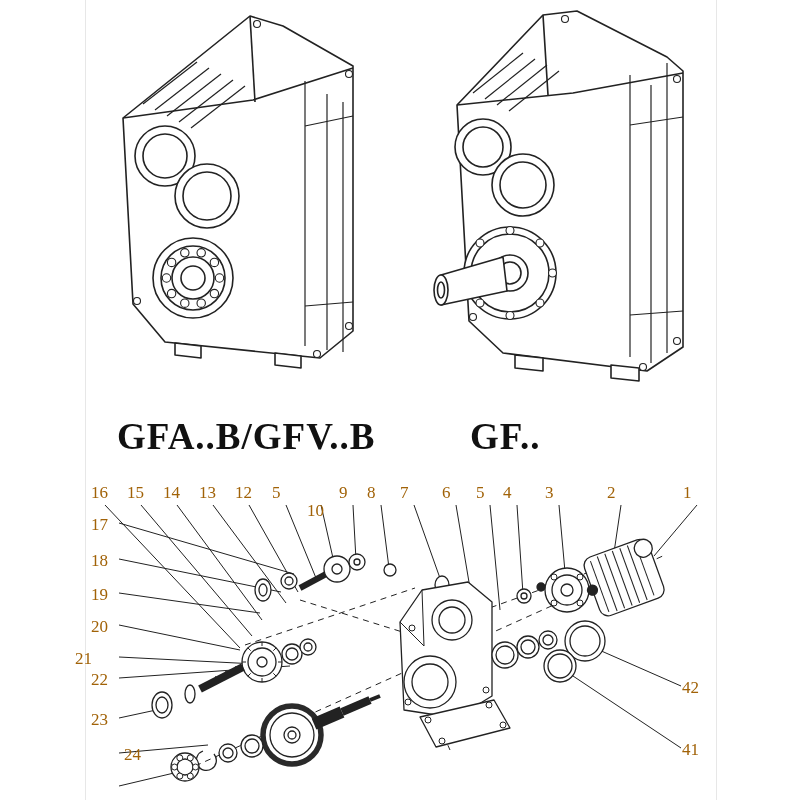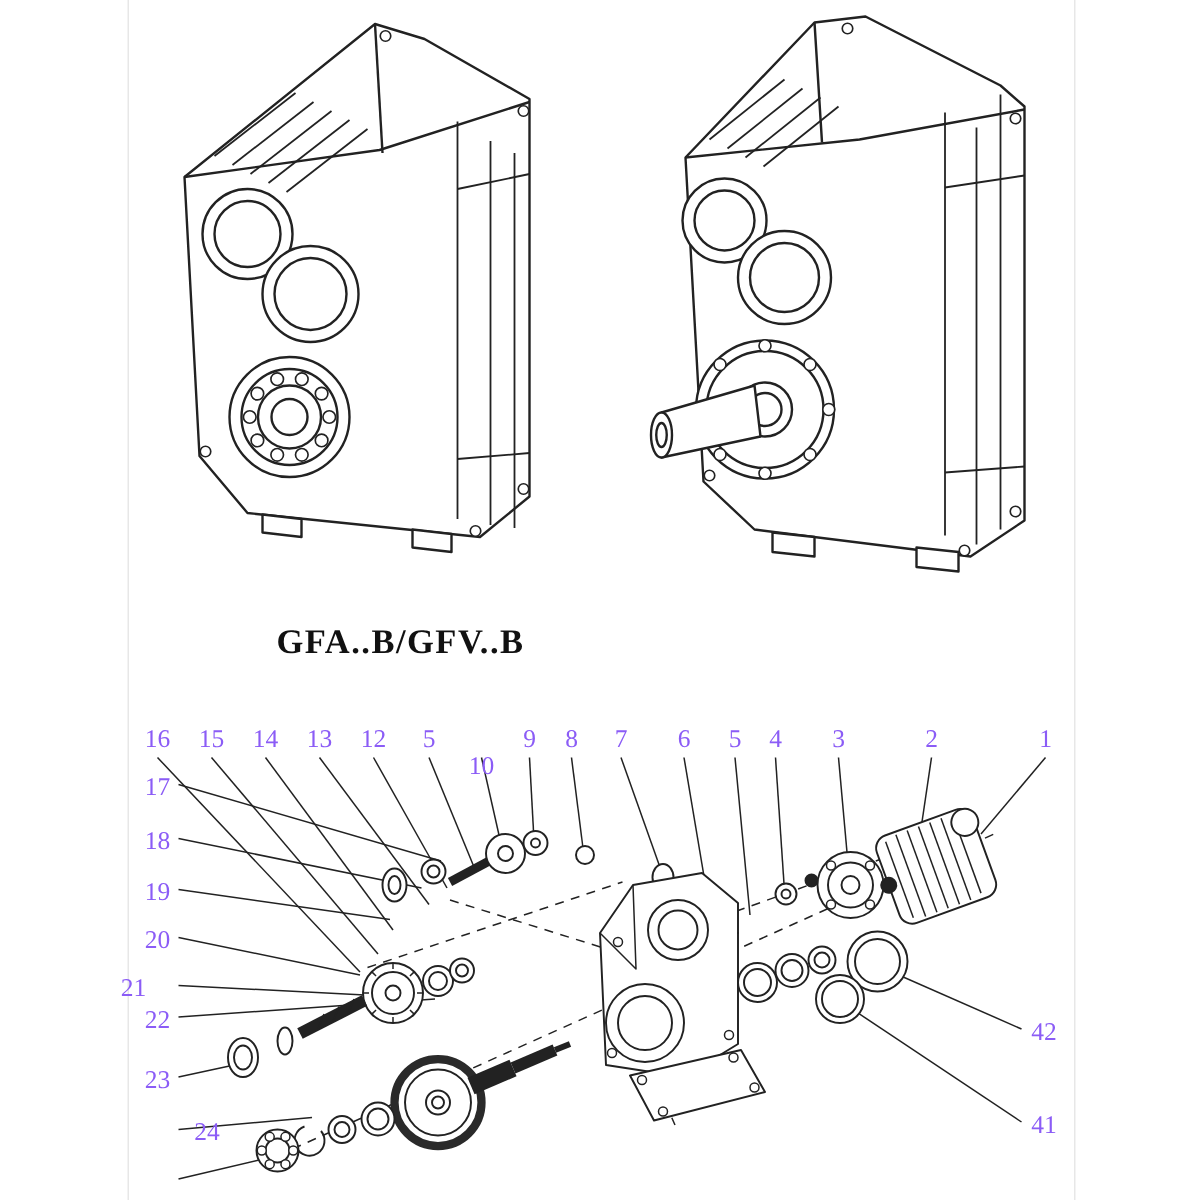--- a/index.html
+++ b/index.html
@@ -1,23 +1,23 @@
 <!DOCTYPE html>
 <html><head>
 <meta charset="utf-8">
 <style>
   html,body{margin:0;padding:0;background:#fff;}
   .page{position:relative;width:800px;height:800px;background:#fff;overflow:hidden;
         font-family:"Liberation Serif",serif;color:#111;}
   .edge{position:absolute;top:0;bottom:0;width:1px;background:#e7e7e7;}
   figure{margin:0;position:absolute;}
-  .caption{position:absolute;text-align:center;font-weight:bold;font-size:23px;
+  .caption{position:absolute;text-align:left;font-weight:bold;font-size:37px;
            letter-spacing:1px;font-family:"Liberation Serif",serif;}
-  .co{position:absolute;width:28px;text-align:center;font-size:17px;
-      font-family:"Liberation Serif",serif;color:#8b5cf6;}
+  .co{position:absolute;width:28px;text-align:left;font-size:17px;
+      font-family:"Liberation Serif",serif;color:#a16207;}
   svg{display:block;}
 </style>
 </head>
 <body>
 
 <div class="page">
 
   <div class="edge" style="left:85px;"></div>
   <div class="edge" style="left:716px;"></div>
 
@@ -136,20 +136,21 @@
             <circle cx="228" cy="362" r="3.5"></circle>
           <circle cx="150" cy="14" r="3.5"></circle>
         </g>
         <path d="M100,350 L128,353 L128,366 L100,363 Z"></path>
         <path d="M196,360 L224,363 L224,376 L196,373 Z"></path>
       </g>
     </svg>
   </figure>
 
   <div class="caption" style="left:117px;top:415px;width:300px;">GFA..B/GFV..B</div>
+  <div class="caption" style="left:470px;top:415px;width:150px;">GF..</div>
 
   <svg style="position:absolute;left:0;top:470px;" width="800" height="330" viewBox="0 0 800 330">
 
     <g stroke="#222" stroke-width="1" fill="none">
       <line x1="105" y1="35" x2="240" y2="178"></line>
         <line x1="141" y1="35" x2="252" y2="166"></line>
       <line x1="177" y1="35" x2="262" y2="150"></line>
         <line x1="213" y1="35" x2="286" y2="133"></line>
       <line x1="249" y1="35" x2="298" y2="122"></line>
         <line x1="286" y1="35" x2="316" y2="108"></line>

